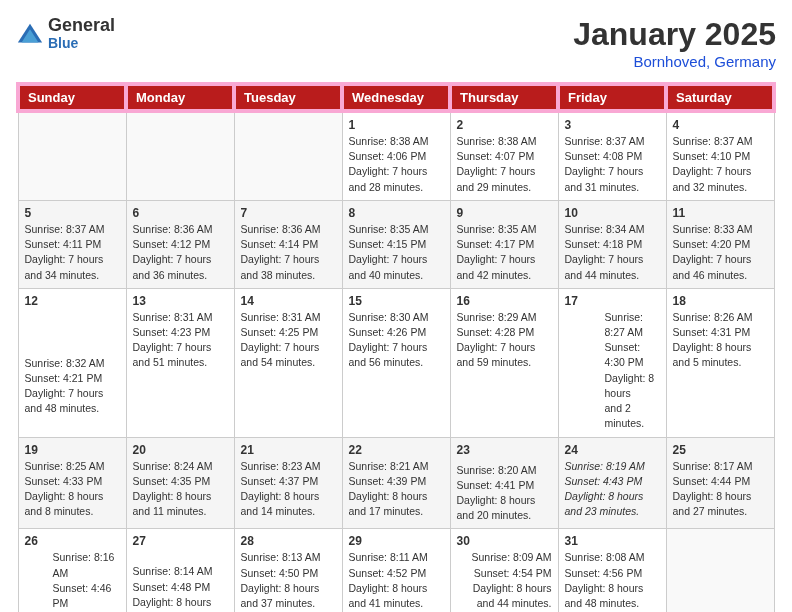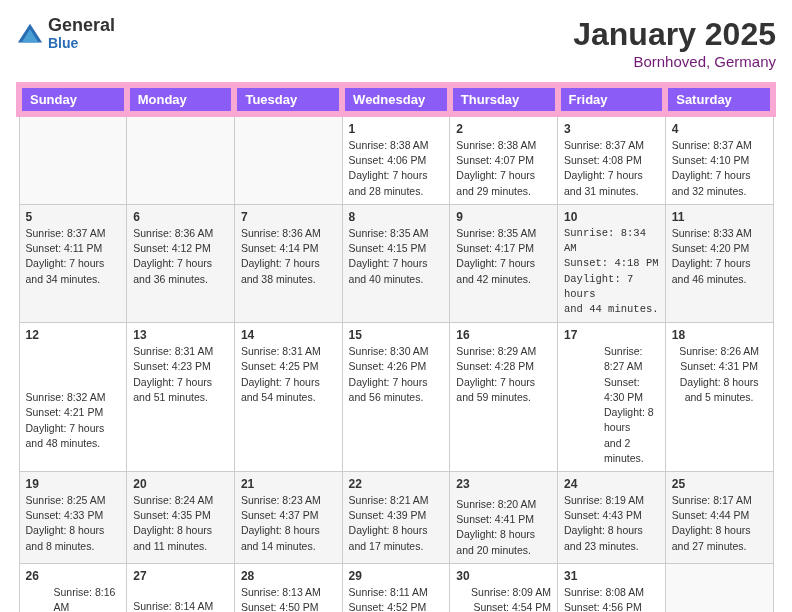--- a/index.html
+++ b/index.html
@@ -45,35 +45,35 @@
       text-align: right;
       margin-left: 18px;
     }
     .month-title {
       font-size: 32px;
       font-weight: bold;
       color: #333;
     }
     .location-title {
       font-size: 15px;
-      color: #701a75;
+      color: #1d4ed8;
     }
     .calendar {
       width: 100%;
       border-collapse: collapse;
       border: 1px solid #ccc;
     }
     .calendar th {
-      background: #8b5cf6;
+      background: #b91c1c;
       color: #fff;
       text-align: left;
       padding: 4px 8px;
       font-size: 13px;
       font-weight: bold;
-      border: 6px solid #f9a8d4;
+      border: 4px solid #f9a8d4;
     }
     .calendar td {
       vertical-align: top;
       padding: 5px 6px;
       font-size: 11px;
       color: #333;
       border: 1px solid #ccc;
       width: calc(100% / 7);
       min-height: 80px;
       background: #fff;
@@ -196,21 +196,21 @@
         </td>
         <td>
           <span class="day-num">9</span>
           <div class="day-info" style="white-space: pre-line;">Sunrise: 8:35 AM
 Sunset: 4:17 PM
 Daylight: 7 hours
 and 42 minutes.</div>
         </td>
         <td>
           <span class="day-num">10</span>
-          <div class="day-info" style="white-space: pre-line; font-family: Liberation Mono, monospace;">Sunrise: 8:34 AM
+          <div class="day-info" style="white-space: pre-line;">Sunrise: 8:34 AM
 Sunset: 4:18 PM
 Daylight: 7 hours
 and 44 minutes.</div>
         </td>
         <td>
           <span class="day-num">11</span>
           <div class="day-info" style="white-space: pre-line;">Sunrise: 8:33 AM
 Sunset: 4:20 PM
 Daylight: 7 hours
 and 46 minutes.</div>
@@ -254,21 +254,21 @@
         </td>
         <td>
           <span class="day-num">17</span>
           <div class="day-info" style="white-space: pre-line; margin-left: 40px;">Sunrise: 8:27 AM
 Sunset: 4:30 PM
 Daylight: 8 hours
 and 2 minutes.</div>
         </td>
         <td>
           <span class="day-num">18</span>
-          <div class="day-info" style="white-space: pre-line; text-align: center;">Sunrise: 8:26 AM
+          <div class="day-info" style="white-space: pre-line;">Sunrise: 8:26 AM
 Sunset: 4:31 PM
 Daylight: 8 hours
 and 5 minutes.</div>
         </td>
       </tr>
       <tr>
         <td>
           <span class="day-num">19</span>
           <div class="day-info" style="white-space: pre-line;">Sunrise: 8:25 AM
 Sunset: 4:33 PM
@@ -298,21 +298,21 @@
         </td>
         <td>
           <span class="day-num">23</span>
           <div class="day-info" style="white-space: pre-line; margin-top: 6px;">Sunrise: 8:20 AM
 Sunset: 4:41 PM
 Daylight: 8 hours
 and 20 minutes.</div>
         </td>
         <td>
           <span class="day-num">24</span>
-          <div class="day-info" style="white-space: pre-line;">Sunrise: 8:19 AM
+          <div class="day-info" style="white-space: pre-line; font-style: italic;">Sunrise: 8:19 AM
 Sunset: 4:43 PM
 Daylight: 8 hours
 and 23 minutes.</div>
         </td>
         <td>
           <span class="day-num">25</span>
           <div class="day-info" style="white-space: pre-line;">Sunrise: 8:17 AM
 Sunset: 4:44 PM
 Daylight: 8 hours
 and 27 minutes.</div>

